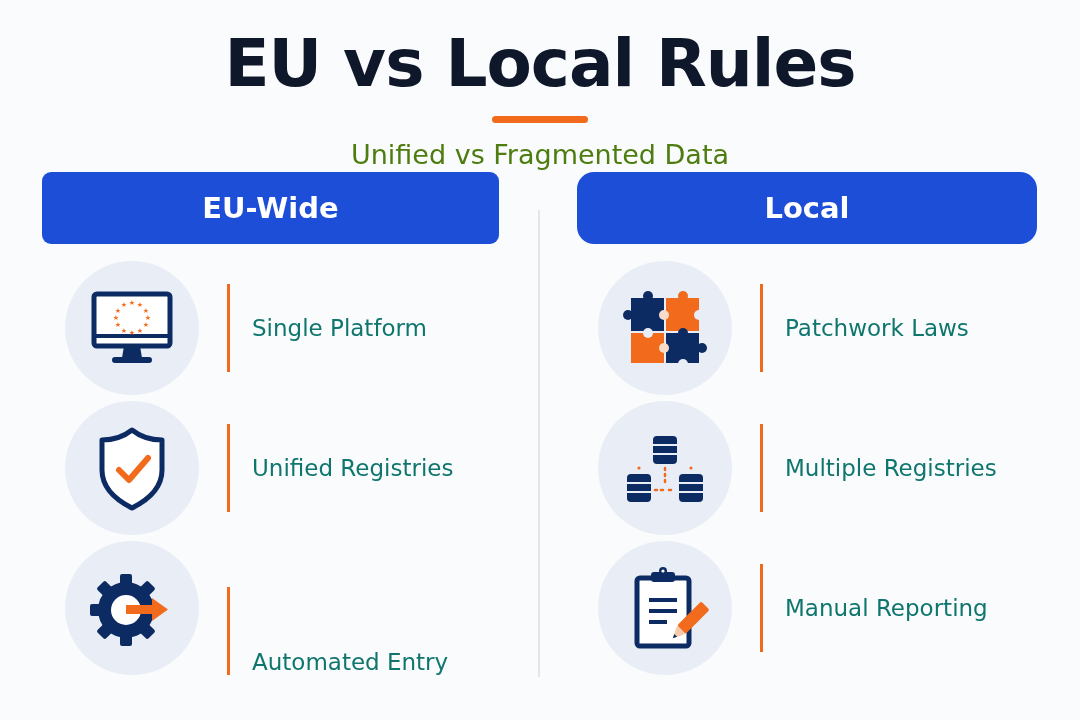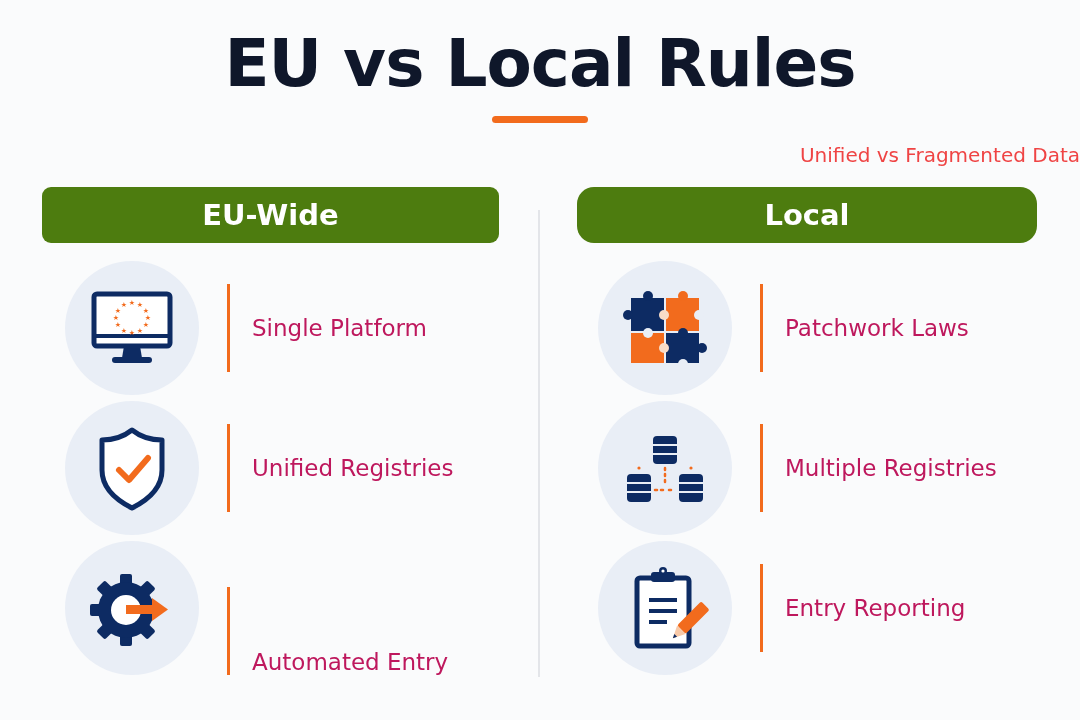--- a/index.html
+++ b/index.html
@@ -18,27 +18,27 @@
       font-weight: bold; font-size: 66px; letter-spacing: -1px;
       color: #0f172a; line-height: 84px;
     }
     .title-rule {
       position: absolute; left: 492px; top: 116px;
       width: 96px; height: 7px; border-radius: 4px;
       background: #f26b1d;
     }
     .subtitle {
       position: absolute; left: 0; right: 0; top: 138px;
-      text-align: right;
-      font-size: 20px; color: #ef4444; line-height: 34px;
+      text-align: center;
+      font-size: 27px; color: #4d7c0f; line-height: 34px;
     }
 
     .col-header {
-      position: absolute; top: 187px; height: 56px;
-      background: #4d7c0f; border-radius: 9px;
+      position: absolute; top: 172px; height: 72px;
+      background: #1d4ed8; border-radius: 9px;
       color: #ffffff; font-weight: bold; font-size: 29px;
       display: flex; align-items: center; justify-content: center;
     }
     .col-header.left { left: 42px; width: 457px; }
     .col-header.right { left: 577px; width: 460px; border-radius: 17px; }
 
     .divider {
       position: absolute; left: 538px; top: 210px;
       width: 2px; height: 467px; background: #e3e5e9;
     }
@@ -53,21 +53,21 @@
       display: flex; align-items: center; justify-content: center;
       flex-shrink: 0;
     }
     .icon-circle svg { width: 100px; height: 100px; }
     .accent-bar {
       width: 3px; height: 88px; background: #f26b1d;
       margin-left: 28px; flex-shrink: 0;
     }
     .row-label {
       margin-left: 22px;
-      font-size: 23px; color: #be185d; white-space: nowrap;
+      font-size: 23px; color: #0f766e; white-space: nowrap;
     }
   </style>
 </head>
 <body>
 
 <div class="page">
 
   <h1 class="title">EU vs Local Rules</h1>
   <div class="title-rule"></div>
   <div class="subtitle">Unified vs Fragmented Data</div>
@@ -200,16 +200,16 @@
         <line x1="34" y1="53" x2="62" y2="53" stroke="#0d2b63" stroke-width="4"></line>
         <line x1="34" y1="64" x2="52" y2="64" stroke="#0d2b63" stroke-width="4"></line>
         <g transform="rotate(45 72 66)">
           <rect x="66" y="40" width="12" height="34" rx="2" fill="#f26b1d"></rect>
           <path d="M66 74 L78 74 L72 86 Z" fill="#f8c9a8"></path>
           <path d="M70 82 L74 82 L72 86 Z" fill="#0d2b63"></path>
         </g>
       </svg>
     </div>
     <div class="accent-bar"></div>
-    <div class="row-label">Entry Reporting</div>
+    <div class="row-label">Manual Reporting</div>
   </div>
 
 </div>
 
 </body></html>

